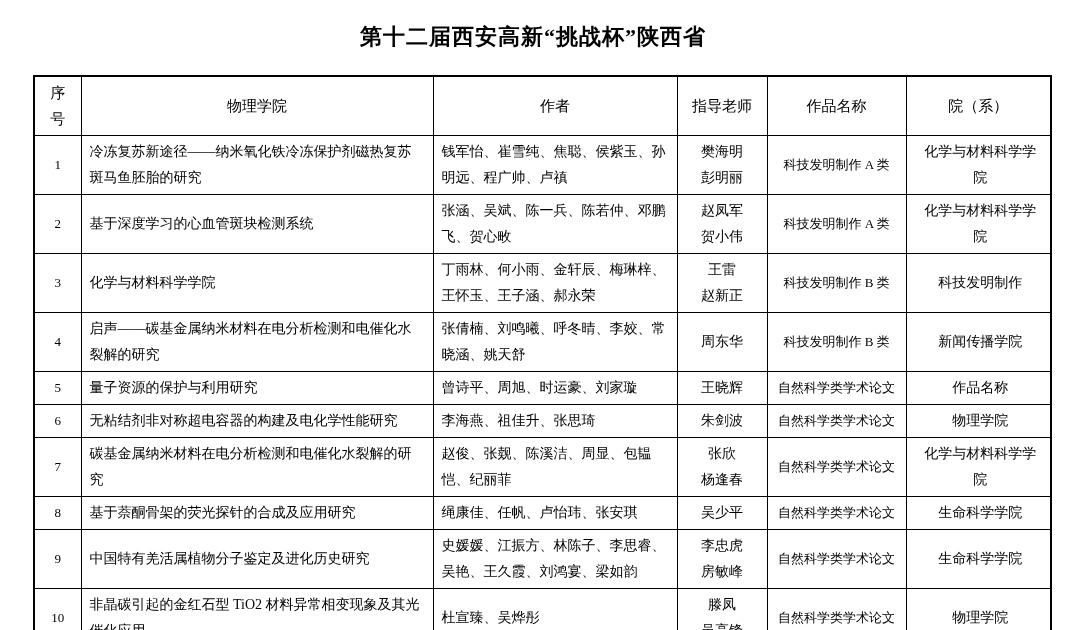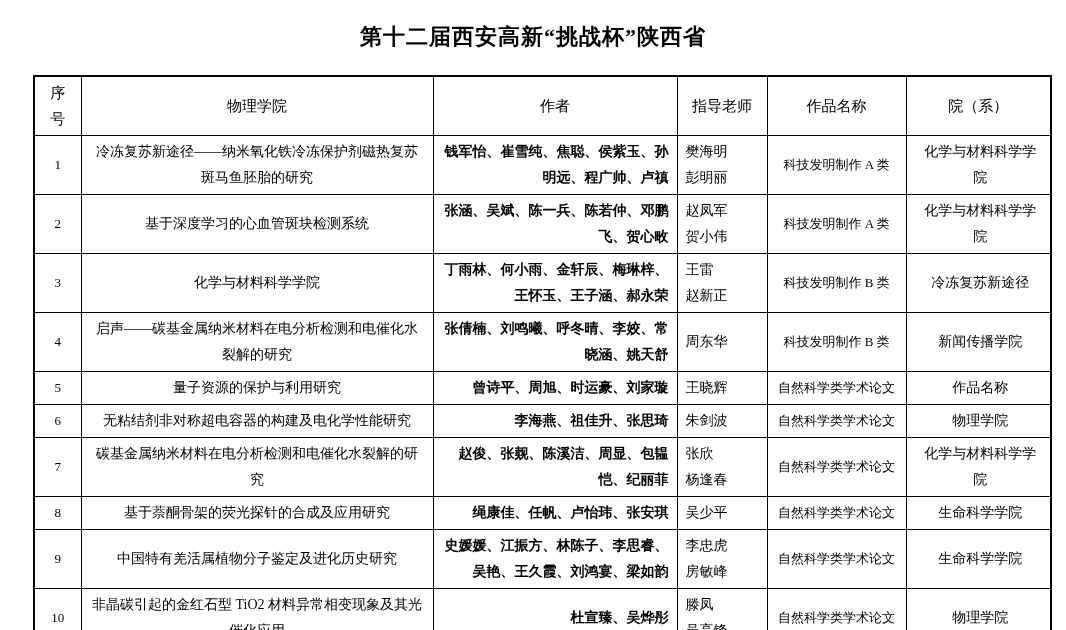--- a/index.html
+++ b/index.html
@@ -42,23 +42,23 @@
     line-height: 26px;
     overflow: hidden;
   }
   .roster th {
     font-weight: normal;
     font-size: 15px;
     text-align: center;
     height: 22px;
   }
   td.c-no       { text-align: center; font-size: 13px; }
-  td.c-title    { text-align: center; }
-  td.c-authors  { text-align: right; font-weight: bold; }
-  td.c-teachers { text-align: left; white-space: pre-line; padding-left: 8px; }
+  td.c-title    { text-align: left; }
+  td.c-authors  { text-align: left; }
+  td.c-teachers { text-align: center; white-space: pre-line; padding-left: 8px; }
   td.c-category { text-align: center; font-size: 13px; }
   td.c-school   { text-align: center; padding-left: 12px; }
 </style>
 </head>
 <body>
 
 <div class="page">
 
   <div class="doc-title">
     <div>第十二届西安高新“挑战杯”陕西省</div>
@@ -102,21 +102,21 @@
         <td class="c-category">科技发明制作 A 类</td>
         <td class="c-school">化学与材料科学学院</td>
       </tr>
       <tr>
         <td class="c-no">3</td>
         <td class="c-title">化学与材料科学学院</td>
         <td class="c-authors">丁雨林、何小雨、金轩辰、梅琳梓、王怀玉、王子涵、郝永荣</td>
         <td class="c-teachers">王雷
 赵新正</td>
         <td class="c-category">科技发明制作 B 类</td>
-        <td class="c-school">冷冻复苏新途径</td>
+        <td class="c-school">科技发明制作</td>
       </tr>
       <tr>
         <td class="c-no">4</td>
         <td class="c-title">启声——碳基金属纳米材料在电分析检测和电催化水裂解的研究</td>
         <td class="c-authors">张倩楠、刘鸣曦、呼冬晴、李姣、常晓涵、姚天舒</td>
         <td class="c-teachers">周东华</td>
         <td class="c-category">科技发明制作 B 类</td>
         <td class="c-school">新闻传播学院</td>
       </tr>
       <tr>

